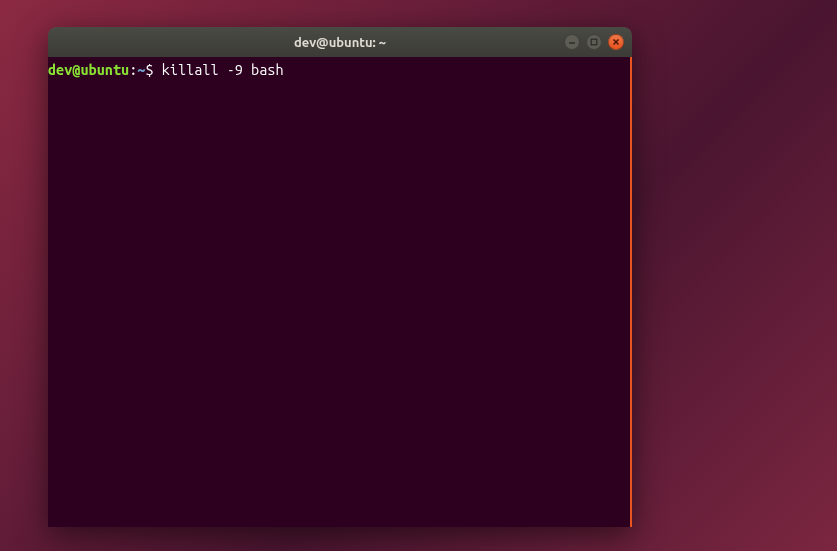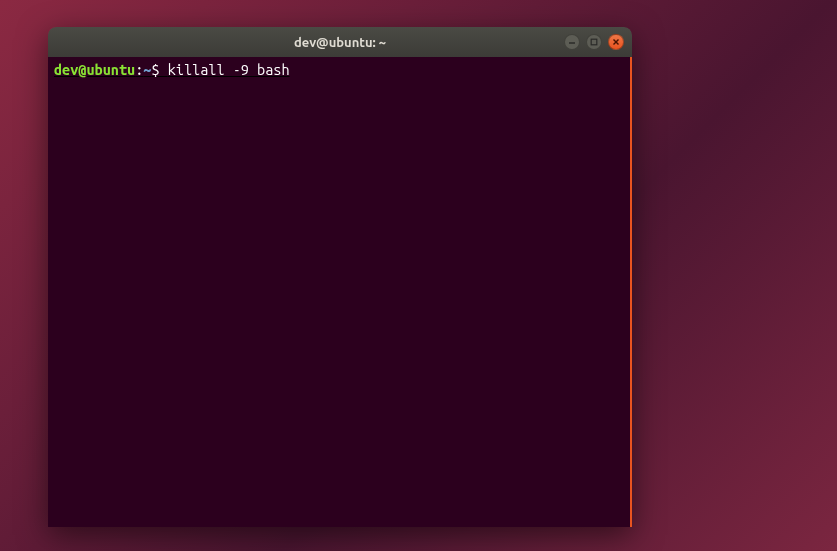--- a/index.html
+++ b/index.html
@@ -82,25 +82,24 @@
       font-size: 13px;
       padding: 3px 8px;
       cursor: pointer;
       border-radius: 2px;
     }
     .terminal-area {
       flex: 1;
       background: #2C001E;
       border-right: 2px solid #E95420;
       position: relative;
-      padding: 4px 6px;
+      padding: 4px 0;
       font-family: "Ubuntu Mono", "DejaVu Sans Mono", monospace;
       font-size: 14.5px;
       line-height: 1.3;
-      text-decoration: underline;
     }
     .term-line {
       white-space: pre;
     }
     .prompt-user {
       color: #8AE234;
       font-weight: bold;
     }
     .prompt-path {
       color: #729FCF;

